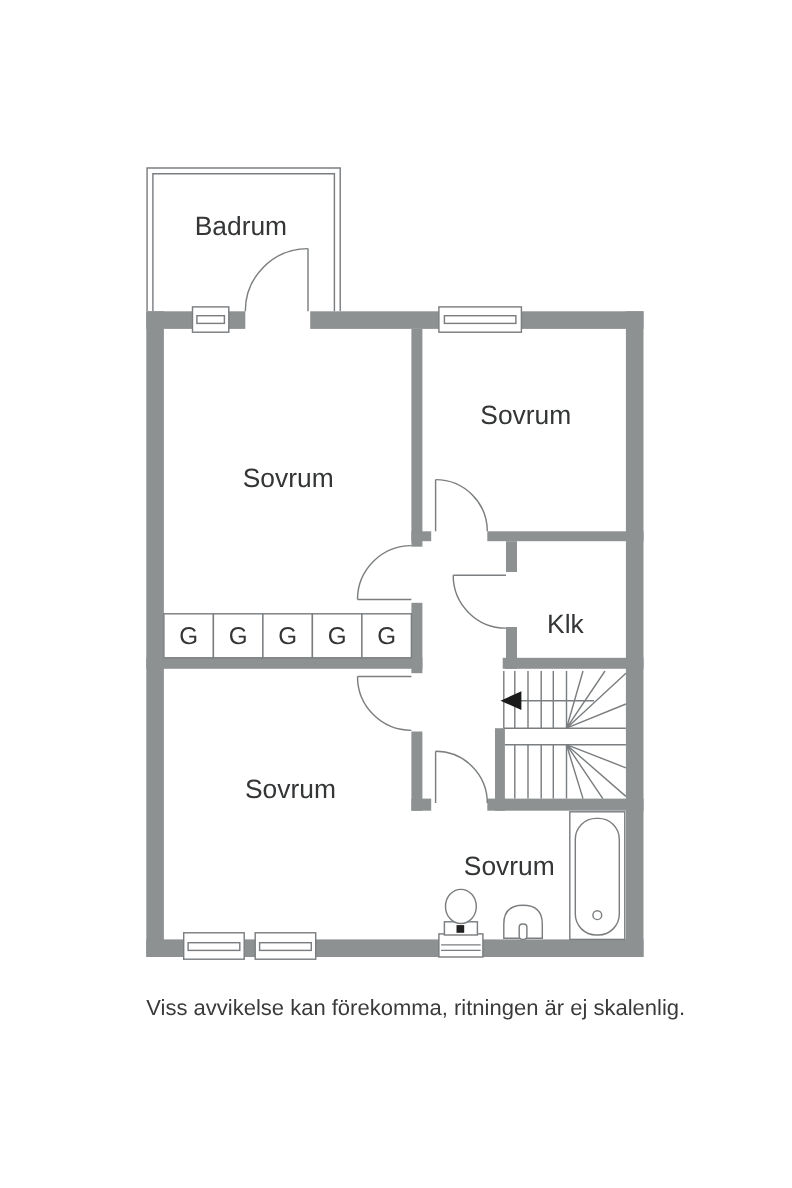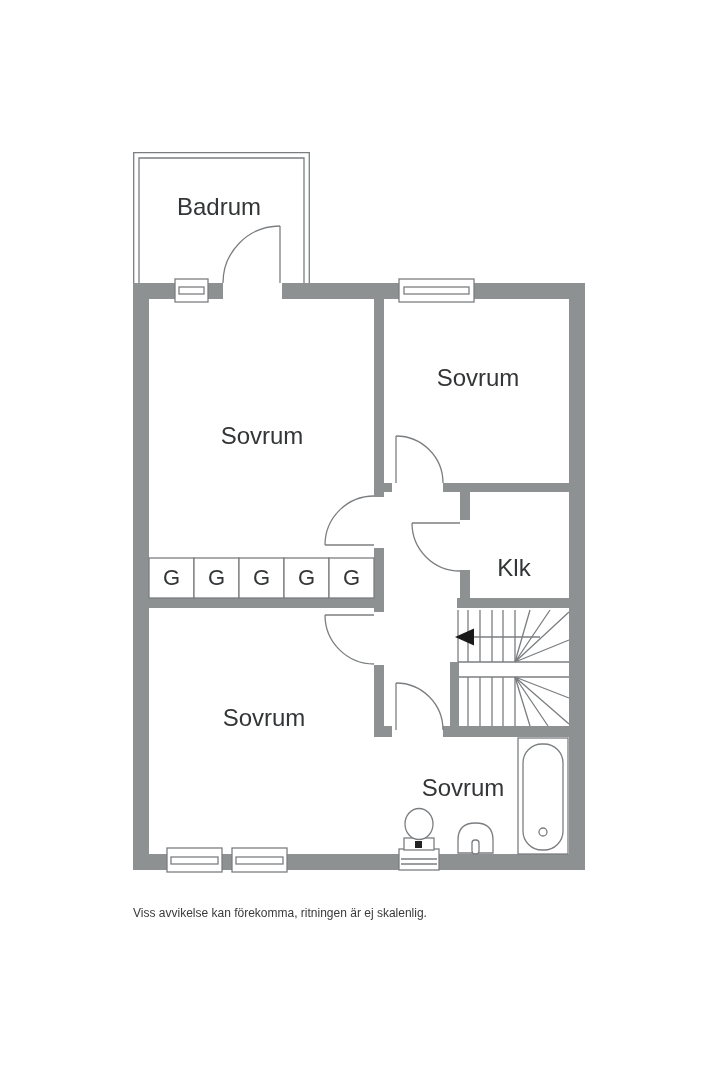--- a/index.html
+++ b/index.html
@@ -19,21 +19,21 @@
   .ln{stroke:var(--line);stroke-width:1.3;fill:none;}
   .fw{fill:#fff;stroke:var(--line);stroke-width:1.3;}
   .arrow{fill:var(--arrow);stroke:none;}
   .dot{fill:#222;stroke:none;}
   .room-label{
     position:absolute;transform:translate(-50%,-50%);
     font-size:24px;color:var(--text);white-space:nowrap;line-height:1;
   }
   .g-label{font-size:22px;}
   .disclaimer{
-    position:absolute;left:133px;top:906px;font-size:12px;color:#3A3A3B;white-space:nowrap;
+    position:absolute;left:133px;top:906px;font-size:20px;color:#3A3A3B;white-space:nowrap;
   }
 </style>
 </head>
 <body>
 
 <div class="page">
 
   <svg class="plan-svg" width="720" height="1080" viewBox="0 0 720 1080">
 
     <g>

